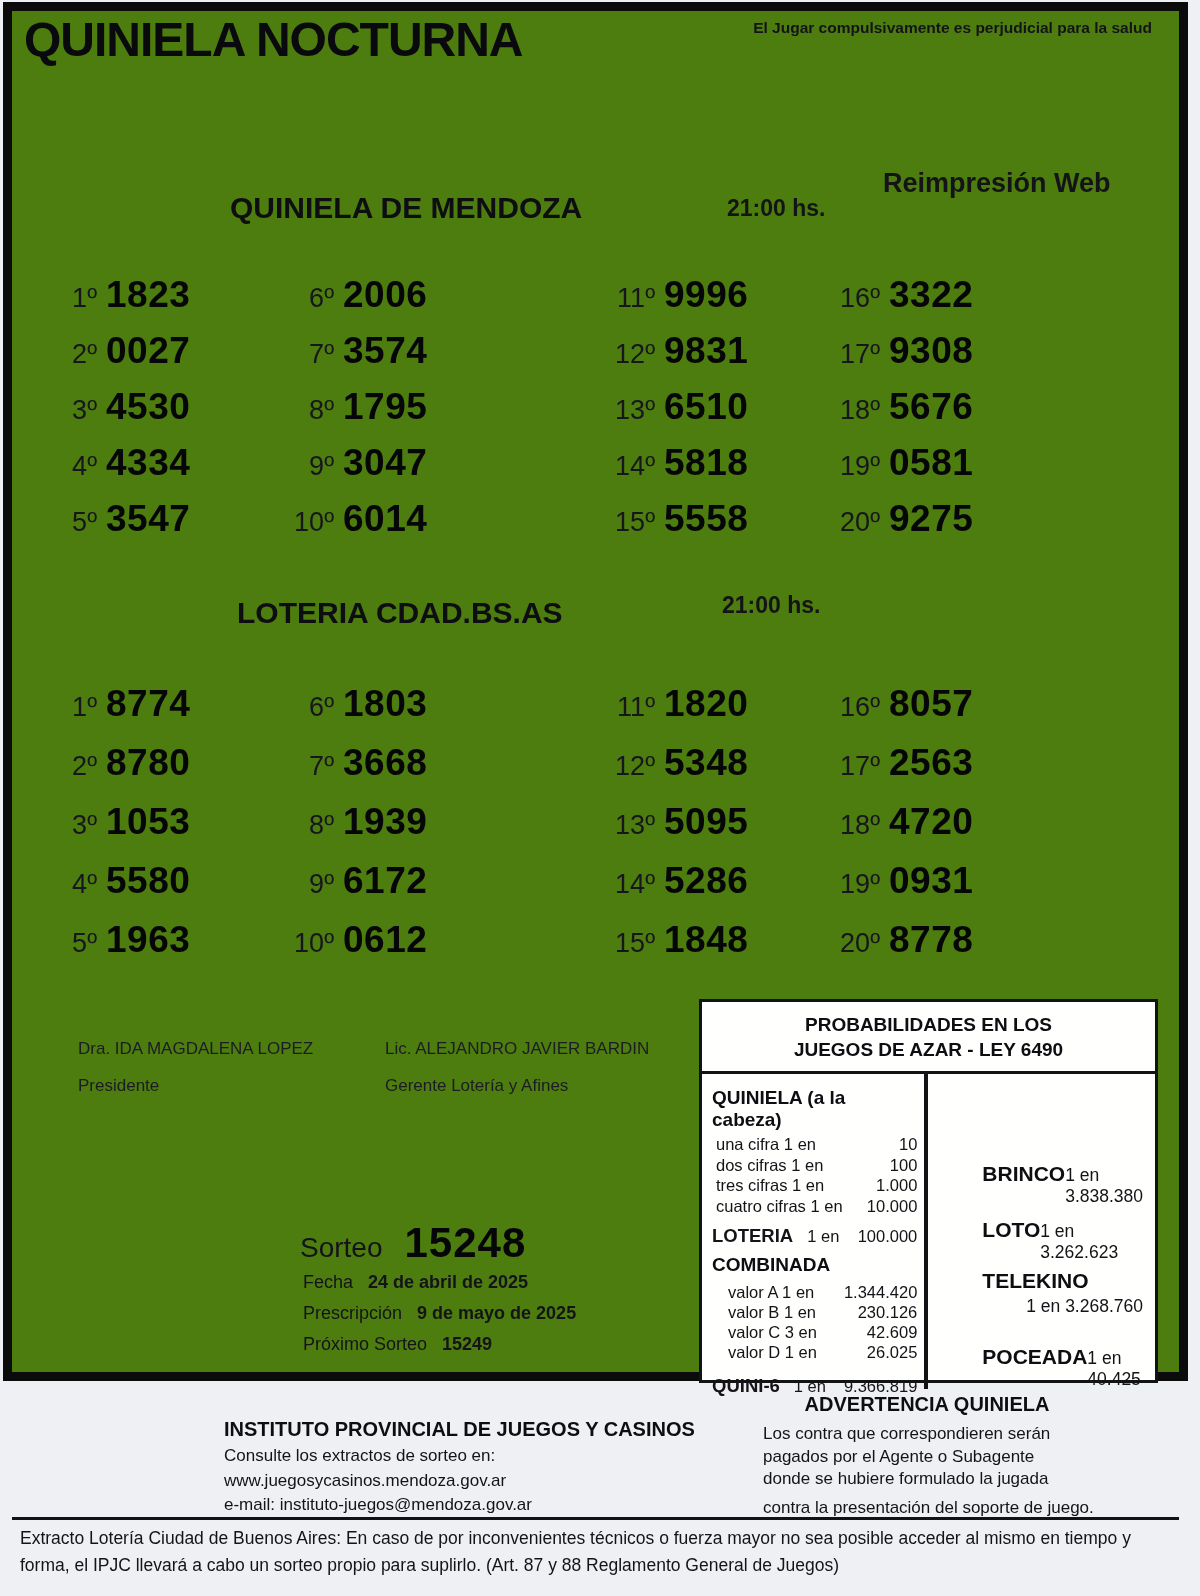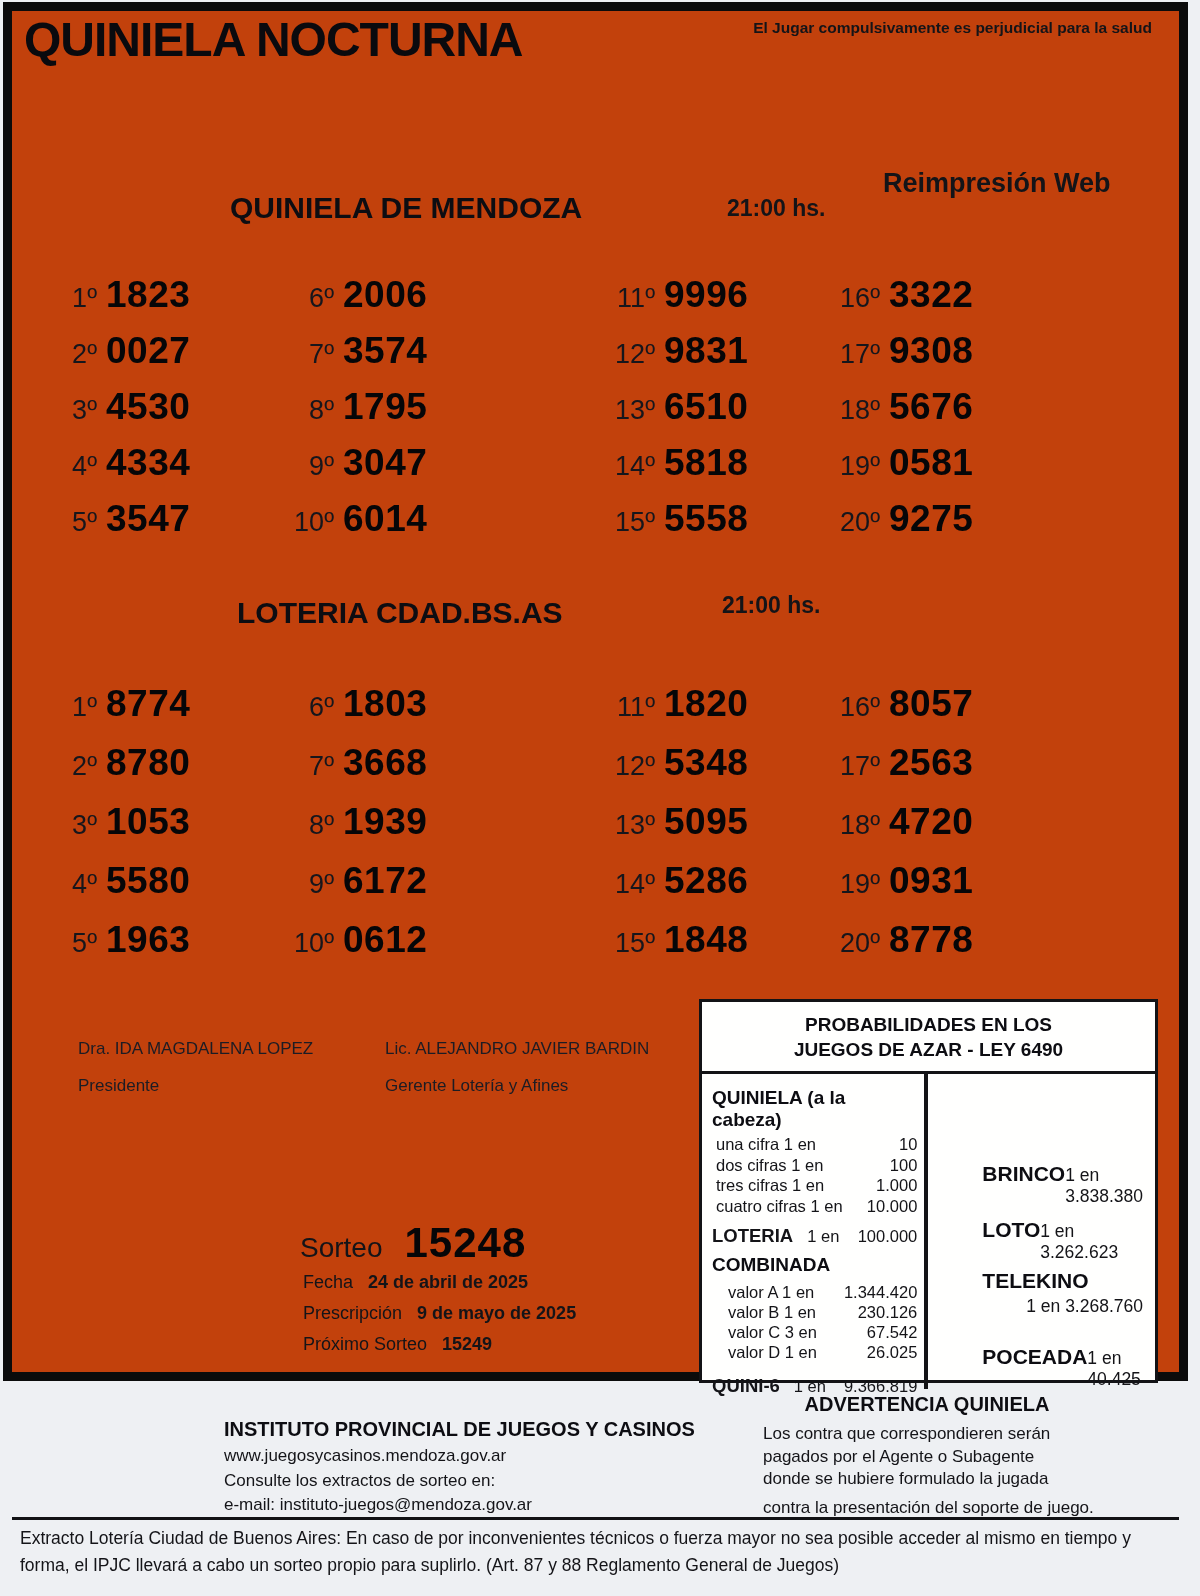--- a/index.html
+++ b/index.html
@@ -7,21 +7,21 @@
   body {
     position: relative;
     background: #eef0f3;
     font-family: "Liberation Sans", "DejaVu Sans", sans-serif;
     color: #141418;
   }
   .sheet {
     position: absolute;
     left: 3px; top: 2px;
     width: 1185px; height: 1379px;
-    background: #c2410c;
+    background: #4d7c0f;
     border: 9px solid #0b0b0b;
   }
   .abs { position: absolute; }
 
   .doc-title { left: 12px; top: 1px; font-size: 48px; font-weight: 700; letter-spacing: -1px; color:#0a0a0e; }
   .health-warning { right: 27px; top: 8px; font-size: 15.5px; font-weight: 700; }
 
   .draw-title { font-size: 30px; font-weight: 700; color:#0d0d12; }
   .draw-time  { font-size: 23px; font-weight: 700; }
   .reprint    { left: 871px; top: 157px; font-size: 27px; font-weight: 700; }
@@ -332,21 +332,21 @@
               <span class="val">1.344.420</span>
             </div>
 
             <div class="p-row">
               <span class="lbl">valor B 1 en</span>
               <span class="val">230.126</span>
             </div>
 
             <div class="p-row">
               <span class="lbl">valor C 3 en</span>
-              <span class="val">67.542</span>
+              <span class="val">42.609</span>
             </div>
 
             <div class="p-row">
               <span class="lbl">valor D 1 en</span>
               <span class="val">26.025</span>
             </div>
           </div>
         <div class="p-row p-quini">
           <span class="lbl">QUINI-6</span>
           <span class="mid">1 en</span>
@@ -388,23 +388,23 @@
   </div>
   <div class="abs meta-row meta-prox">
     <span class="lbl">Próximo Sorteo</span>
     <span class="val">15249</span>
   </div>
 
   <div class="abs institute">
     <div class="inst-title">INSTITUTO PROVINCIAL DE JUEGOS Y CASINOS</div>
     <div class="inst-lines">
 
+        <div class="inst-line">Consulte los extractos de sorteo en:</div>
+
         <div class="inst-line">www.juegosycasinos.mendoza.gov.ar</div>
-
-        <div class="inst-line">Consulte los extractos de sorteo en:</div>
 
         <div class="inst-line">e-mail:  instituto-juegos@mendoza.gov.ar</div>
       </div>
   </div>
 
   <div class="abs advertencia">
     <div class="adv-title">ADVERTENCIA QUINIELA</div>
     <div class="adv-lines">
 
         <div class="adv-line">Los contra que correspondieren serán</div>

